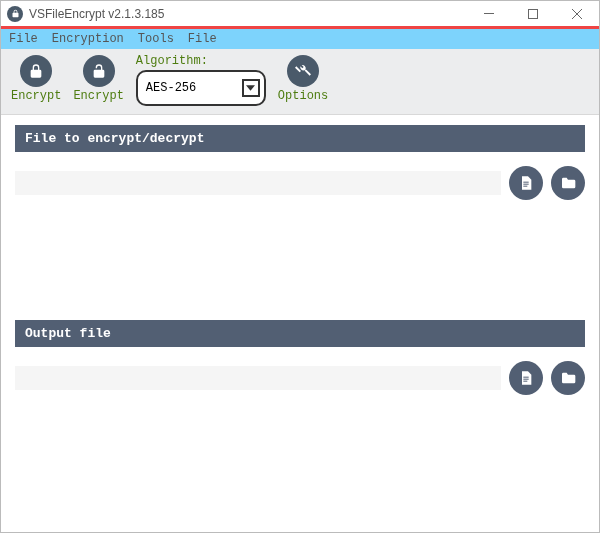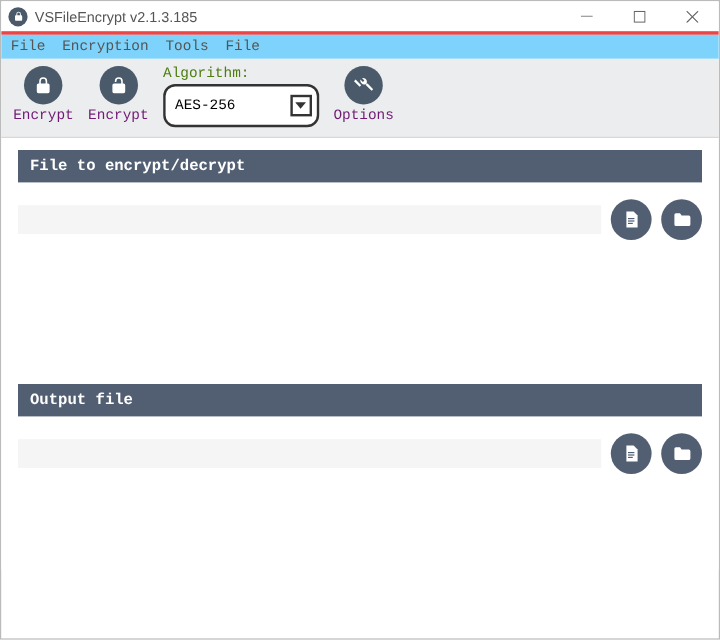--- a/index.html
+++ b/index.html
@@ -59,21 +59,21 @@
     align-items: flex-start;
     gap: 12px;
     border-bottom: 1px solid #d8d8d8;
   }
   .tool-btn {
     display: flex;
     flex-direction: column;
     align-items: center;
     gap: 2px;
     cursor: pointer;
-    color: #701a75;
+    color: #4d7c0f;
     font-size: 12px;
     min-width: 44px;
   }
   .tool-btn .circ {
     width: 32px; height: 32px;
     border-radius: 50%;
     background: #4a5a6a;
     display: flex; align-items: center; justify-content: center;
   }
   .tool-btn .circ svg { width: 16px; height: 16px; fill: #fff; }

